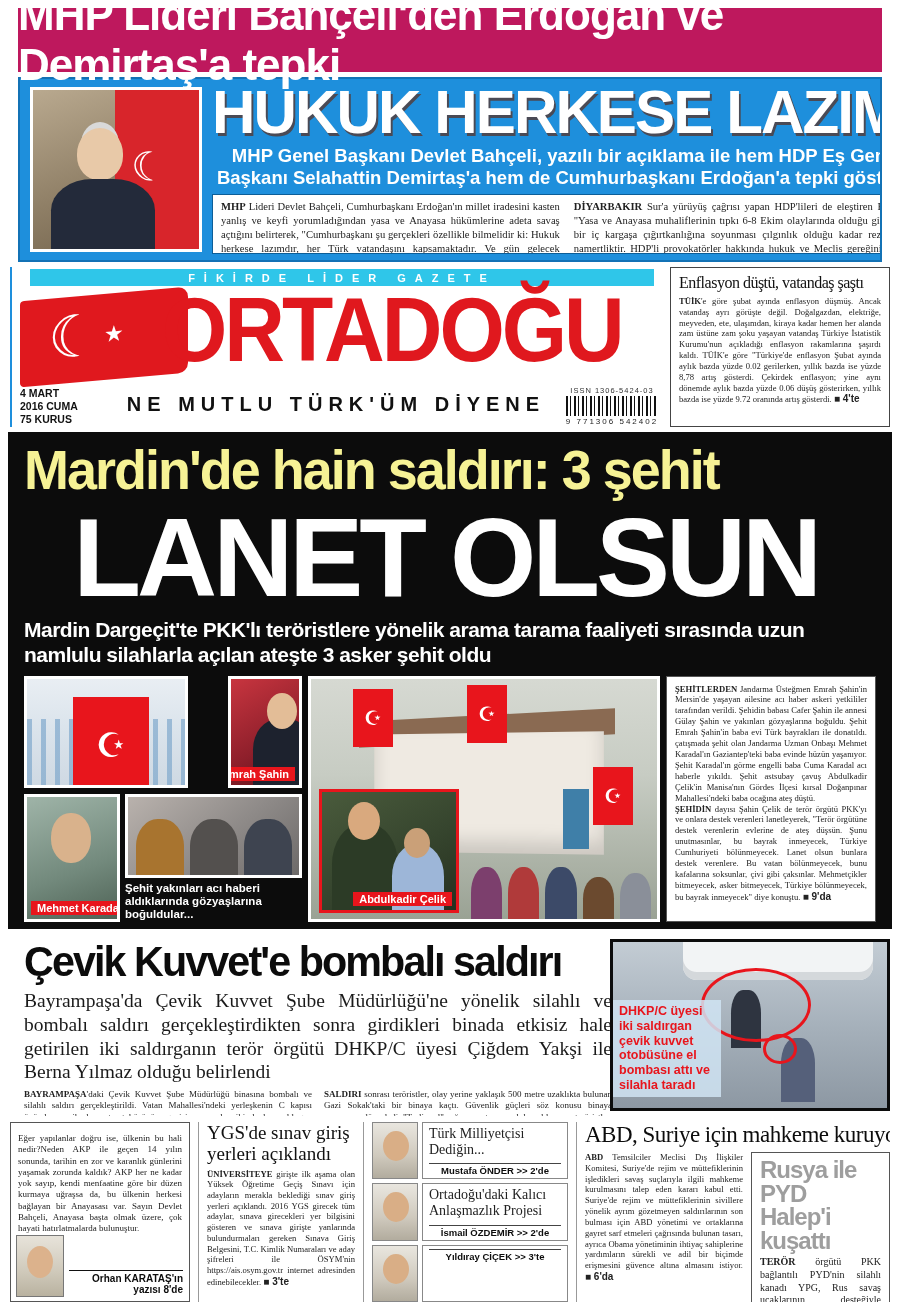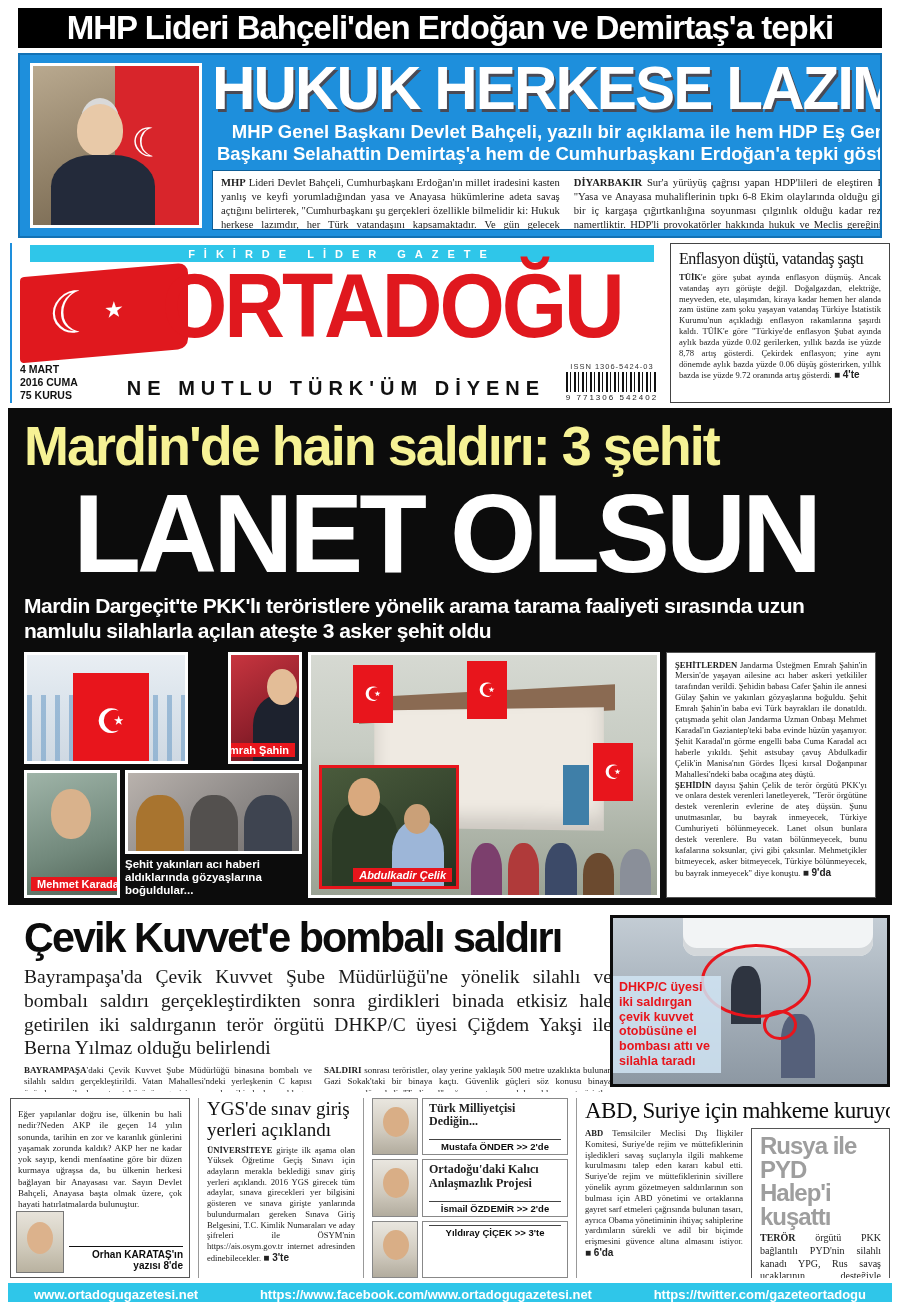--- a/index.html
+++ b/index.html
@@ -1,23 +1,23 @@
 <!DOCTYPE html>
 <html><head>
 <meta charset="utf-8">
 <style>
   * { margin:0; padding:0; box-sizing:border-box; }
   body { background:#fff; font-family:"Liberation Sans", sans-serif; }
   .serif { font-family:"Liberation Serif", serif; }
   .page { position:relative; width:900px; height:1302px; margin:0 auto; background:#fff; overflow:hidden; }
 
   
-  .top-banner { margin:8px 18px 0 18px; height:40px; background:#000000; color:#fff;
+  .top-banner { margin:8px 18px 0 18px; height:64px; background:#be185d; color:#fff;
     display:flex; align-items:center; justify-content:center;
-    font-size:33px; font-weight:bold; letter-spacing:-1px; }
+    font-size:44px; font-weight:bold; letter-spacing:-1px; }
 
   
   .hukuk-box { margin:5px 18px 0 18px; height:185px; background:#1e8fdc; border:2px solid #1372b5;
     display:flex; overflow:hidden; }
   .bahceli-photo { flex:0 0 172px; margin:8px 0 8px 10px; background:linear-gradient(160deg,#b9a98f 0%,#8f7f66 55%,#6e5f49 100%);
     border:3px solid #fff; position:relative; overflow:hidden; }
   .bp-flag { position:absolute; right:-8px; top:-6px; width:92px; height:185px;
     background:#d8252b; transform:skewY(3deg); color:#fff; }
   .bp-flag span { position:absolute; left:16px; top:60px; font-size:40px; }
   .bp-head { position:absolute; left:44px; top:38px; width:46px; height:52px; border-radius:50% 50% 46% 46%;
@@ -39,21 +39,21 @@
     display:flex; align-items:center; justify-content:center; font-size:11px; font-weight:bold; letter-spacing:9px; }
   .logo-row { display:flex; align-items:flex-start; height:96px; margin-top:2px; }
   .logo-flag { position:relative; flex:0 0 168px; height:86px; margin-top:6px; background:#e0181e;
     transform:skewY(-5deg); border-radius:4px 10px 10px 4px; }
   .logo-flag .cres { position:absolute; left:28px; top:6px; color:#fff; font-size:58px; }
   .logo-flag .star { position:absolute; left:84px; top:28px; color:#fff; font-size:22px; }
   .logo-text { color:#e0181e; font-weight:bold; font-size:84px; line-height:0.95; letter-spacing:-3px;
     margin-left:-26px; transform:scaleY(1.08); transform-origin:top; }
   .mh-bottom { display:flex; align-items:flex-end; margin-top:2px; }
   .mh-date { font-size:10.5px; line-height:1.25; color:#111; font-weight:bold; width:90px; }
-  .mh-motto { font-size:20px; letter-spacing:6px; color:#111; font-weight:bold; flex:1; text-align:center; margin-bottom:2px; white-space:nowrap; }
+  .mh-motto { font-size:20px; letter-spacing:6px; color:#111; font-weight:bold; flex:1; text-align:center; margin-bottom:10px; white-space:nowrap; }
   .mh-barcode { width:100px; text-align:center; }
   .issn { font-size:7.5px; color:#333; letter-spacing:1px; }
   .bars { height:20px; margin:1px 4px;
     background:repeating-linear-gradient(90deg,#111 0 2px,#fff 2px 4px,#111 4px 5px,#fff 5px 8px); }
   .digits { font-size:8px; color:#222; letter-spacing:2px; }
   .enflasyon-box { flex:0 0 220px; border:1px solid #444; background:#fff; padding:6px 8px 4px 8px; overflow:hidden; }
   .enf-title { font-size:16px; color:#111; white-space:nowrap; letter-spacing:-0.5px; }
   .enf-body { margin-top:4px; font-size:8.6px; line-height:1.26; text-align:justify; color:#222; }
 
   
@@ -96,21 +96,21 @@
   .door { position:absolute; left:252px; top:110px; width:26px; height:60px; background:#3f7fa8; }
   .hflag { position:absolute; width:40px; height:58px; background:#e8151c; color:#fff;
     display:flex; align-items:center; justify-content:center; font-size:20px; }
   .hf1 { left:42px; top:10px; } .hf2 { left:156px; top:6px; } .hf3 { left:282px; top:88px; }
   .crowd { position:absolute; bottom:-6px; left:160px; right:6px; height:66px; display:flex; gap:6px; align-items:flex-end; }
   .crowd i { flex:1; height:58px; border-radius:45% 45% 0 0; }
   .crowd i:nth-child(1){background:#7c3f6d;} .crowd i:nth-child(2){background:#b03a3a;}
   .crowd i:nth-child(3){background:#3c4a68;} .crowd i:nth-child(4){background:#6b4a2f; height:48px;}
   .crowd i:nth-child(5){background:#8a8f99; height:52px;}
   .inset { position:absolute; left:8px; top:110px; width:140px; height:124px; border:3px solid #e8151c;
-    background:linear-gradient(150deg,#4a5b3c 0%,#36452e 55%,#26301f 100%); overflow:hidden;font-style:italic; }
+    background:linear-gradient(150deg,#4a5b3c 0%,#36452e 55%,#26301f 100%); overflow:hidden; }
   .inset .dad { position:absolute; left:10px; bottom:-6px; width:66px; height:92px; border-radius:44% 44% 0 0; background:#2c3b26; }
   .inset .dadface { position:absolute; left:26px; top:10px; width:32px; height:38px; border-radius:50%; background:#d9a97e; }
   .inset .kid { position:absolute; left:70px; bottom:-4px; width:52px; height:70px; border-radius:46% 46% 0 0; background:#9db6d8; }
   .inset .kidface { position:absolute; left:82px; top:36px; width:26px; height:30px; border-radius:50%; background:#caa078; }
   .pg-right { flex:1; background:#fff; border:1px solid #555; padding:7px 8px; overflow:hidden; }
   .pg-right p { font-size:8.6px; line-height:1.27; text-align:justify; color:#222; }
   .pg-right p + p { }
   .pg-right b.lead { font-family:"Liberation Serif", serif; }
 
   
@@ -143,21 +143,21 @@
   .akp-byline { position:absolute; right:6px; bottom:6px; left:58px; border-top:1.5px solid #111;
     padding-top:2px; font-weight:bold; font-size:10px; text-align:right; color:#0c0c0c; }
   .ygs { flex:0 0 148px; overflow:hidden; }
   .ygs-title { font-size:19px; line-height:1.12; color:#111; }
   .ygs-body { margin-top:4px; font-size:8.6px; line-height:1.25; text-align:justify; color:#222; }
   .colnists { flex:0 0 196px; display:flex; flex-direction:column; gap:4px; overflow:hidden; }
   .colnist { flex:1; display:flex; gap:4px; }
   .col-photo { flex:0 0 46px; border:1px solid #888; background:linear-gradient(#e9e6df 0%,#cfc9bd 60%,#b2ac9e 100%); position:relative; }
   .col-photo::after { content:""; position:absolute; left:10px; top:8px; width:26px; height:30px; border-radius:50%; background:#d9ae86; }
   .col-box { flex:1; border:1px solid #888; padding:3px 6px 2px 6px; display:flex; flex-direction:column; }
-  .col-title { font-size:12px; line-height:1.12; color:#222; flex:1;font-weight:bold; }
+  .col-title { font-size:14px; line-height:1.12; color:#222; flex:1; }
   .col-name { border-top:1px solid #444; font-weight:bold; font-size:9.5px; color:#0c0c0c; padding-top:1px; text-align:center; white-space:nowrap; }
   .abd { flex:1; overflow:hidden; }
   .abd-headline { font-size:23px; letter-spacing:-0.5px; color:#0c0c0c; white-space:nowrap; }
   .abd-row { display:flex; gap:8px; margin-top:4px; }
   .abd-body { flex:0 0 158px; font-size:8.6px; line-height:1.26; text-align:justify; color:#222; }
   .rusya { flex:1; border:1px solid #555; padding:5px 8px; overflow:hidden; }
   .rusya-title { color:#9e9e9e; font-weight:bold; font-size:24px; line-height:0.98; letter-spacing:-1px; }
   .rusya-body { margin-top:4px; font-size:10px; line-height:1.28; text-align:justify; color:#222; }
 
   

